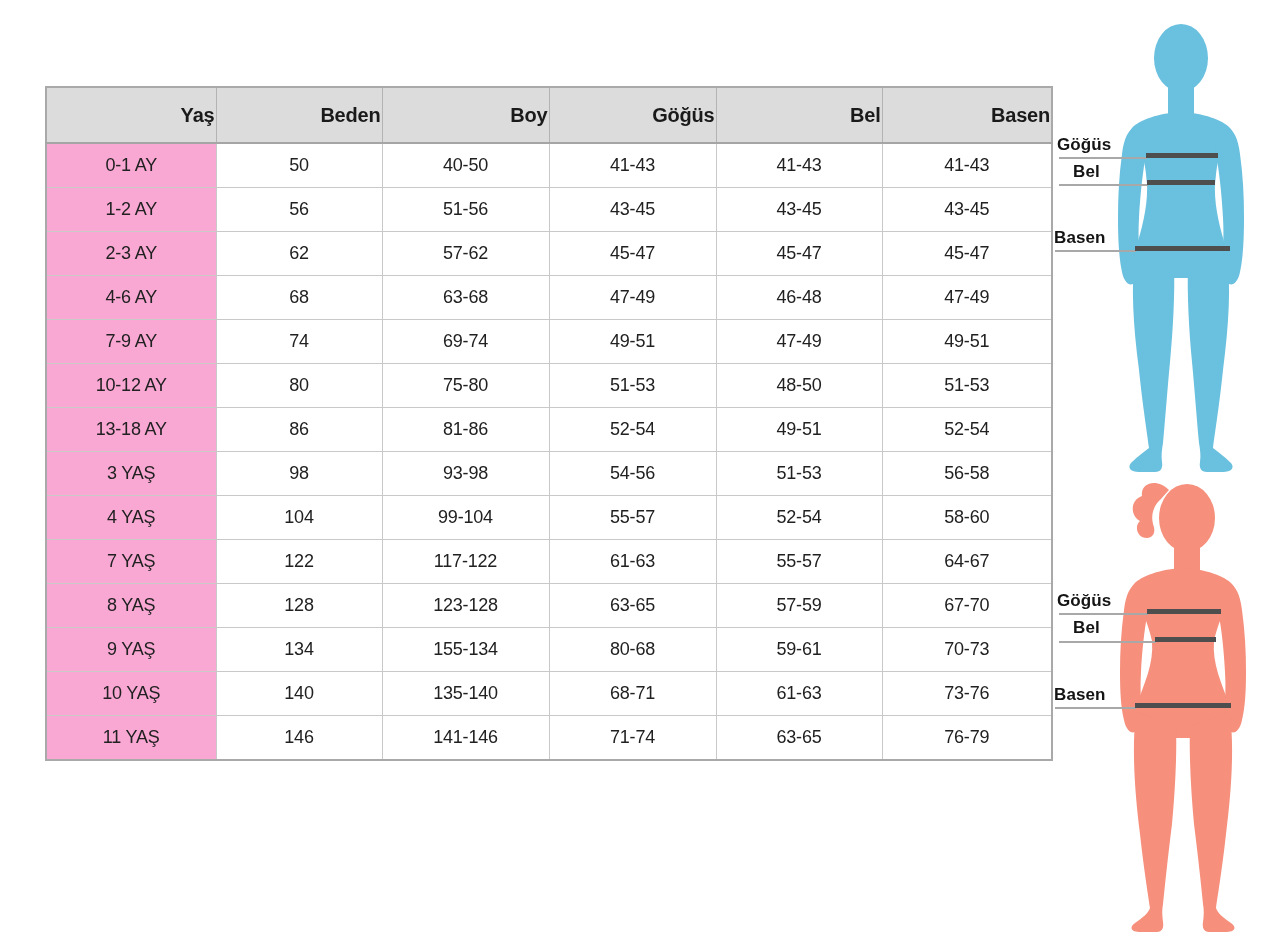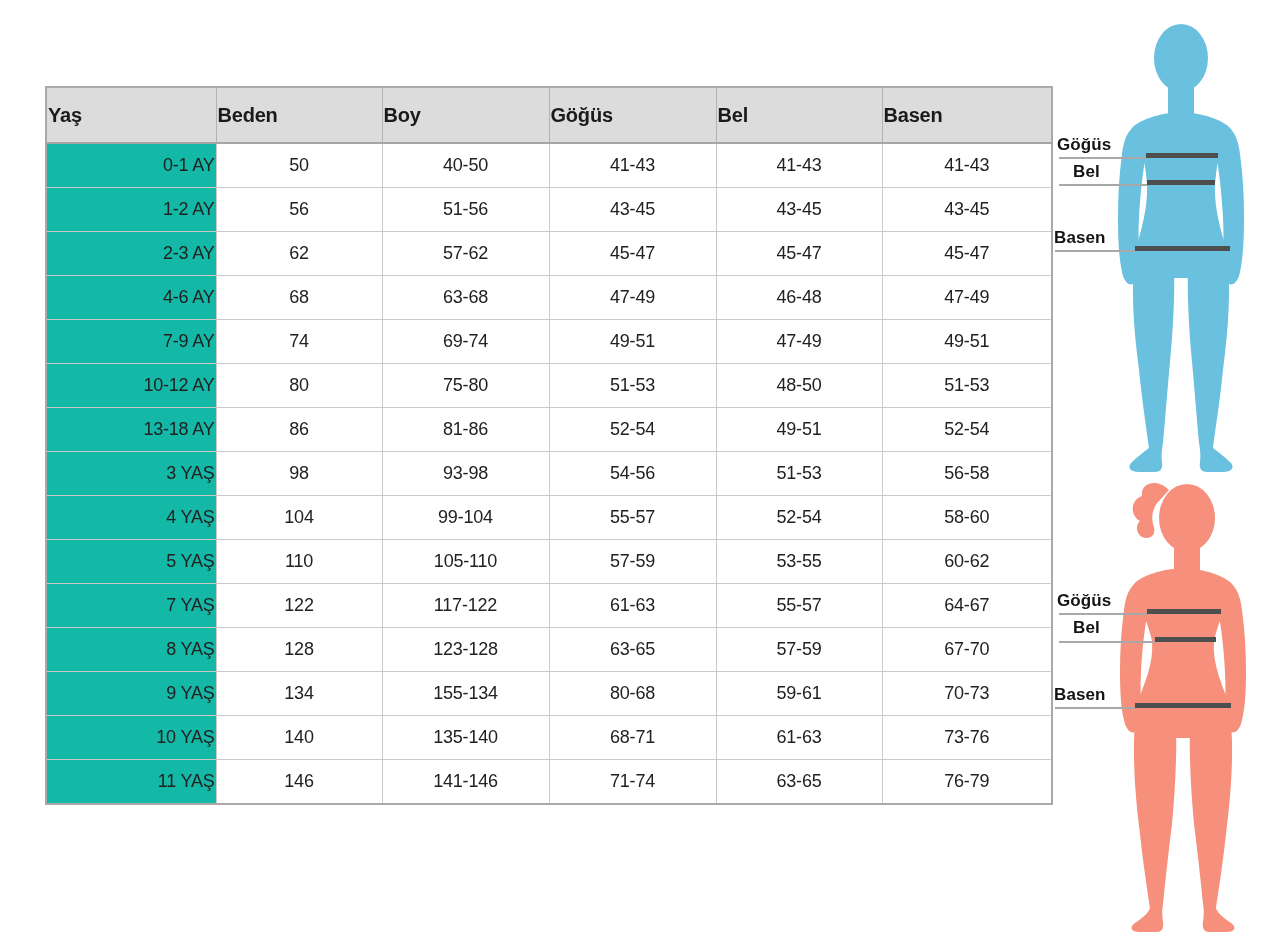--- a/index.html
+++ b/index.html
@@ -8,32 +8,32 @@
 
   
   table.size-table{
     position:absolute;left:45px;top:86px;width:1006px;
     border-collapse:collapse;table-layout:fixed;
     border:2px solid #a9a9a9;
   }
   table.size-table th{
     height:52px;background:#dcdcdc;
     font-size:20px;font-weight:bold;color:#1a1a1a;
-    text-align:left;vertical-align:middle;
+    text-align:right;vertical-align:middle;
     border:1px solid #b3b3b3;border-bottom:2px solid #a5a5a5;
     letter-spacing:-0.2px;
   }
   table.size-table td{
     height:41px;background:#ffffff;
     font-size:18px;color:#212121;
     text-align:center;vertical-align:middle;
     border:1px solid #c9c9c9;
     letter-spacing:-0.2px;
   }
-  table.size-table td:first-child{background:#14b8a6;text-align:right;}
+  table.size-table td:first-child{background:#f9a8d4;}
 
   
   .fig{position:absolute;}
   .fig-boy{left:1108px;top:20px;width:150px;height:455px;}
   .fig-girl{left:1106px;top:476px;width:154px;height:468px;}
 
   
   .m-label{
     position:absolute;font-size:17px;font-weight:bold;color:#141414;
     letter-spacing:0.1px;line-height:20px;white-space:nowrap;
@@ -130,28 +130,20 @@
           <td>51-53</td>
           <td>56-58</td>
         </tr>
         <tr>
           <td>4 YAŞ</td>
           <td>104</td>
           <td>99-104</td>
           <td>55-57</td>
           <td>52-54</td>
           <td>58-60</td>
-        </tr>
-        <tr>
-          <td>5 YAŞ</td>
-          <td>110</td>
-          <td>105-110</td>
-          <td>57-59</td>
-          <td>53-55</td>
-          <td>60-62</td>
         </tr>
         <tr>
           <td>7 YAŞ</td>
           <td>122</td>
           <td>117-122</td>
           <td>61-63</td>
           <td>55-57</td>
           <td>64-67</td>
         </tr>
         <tr>

